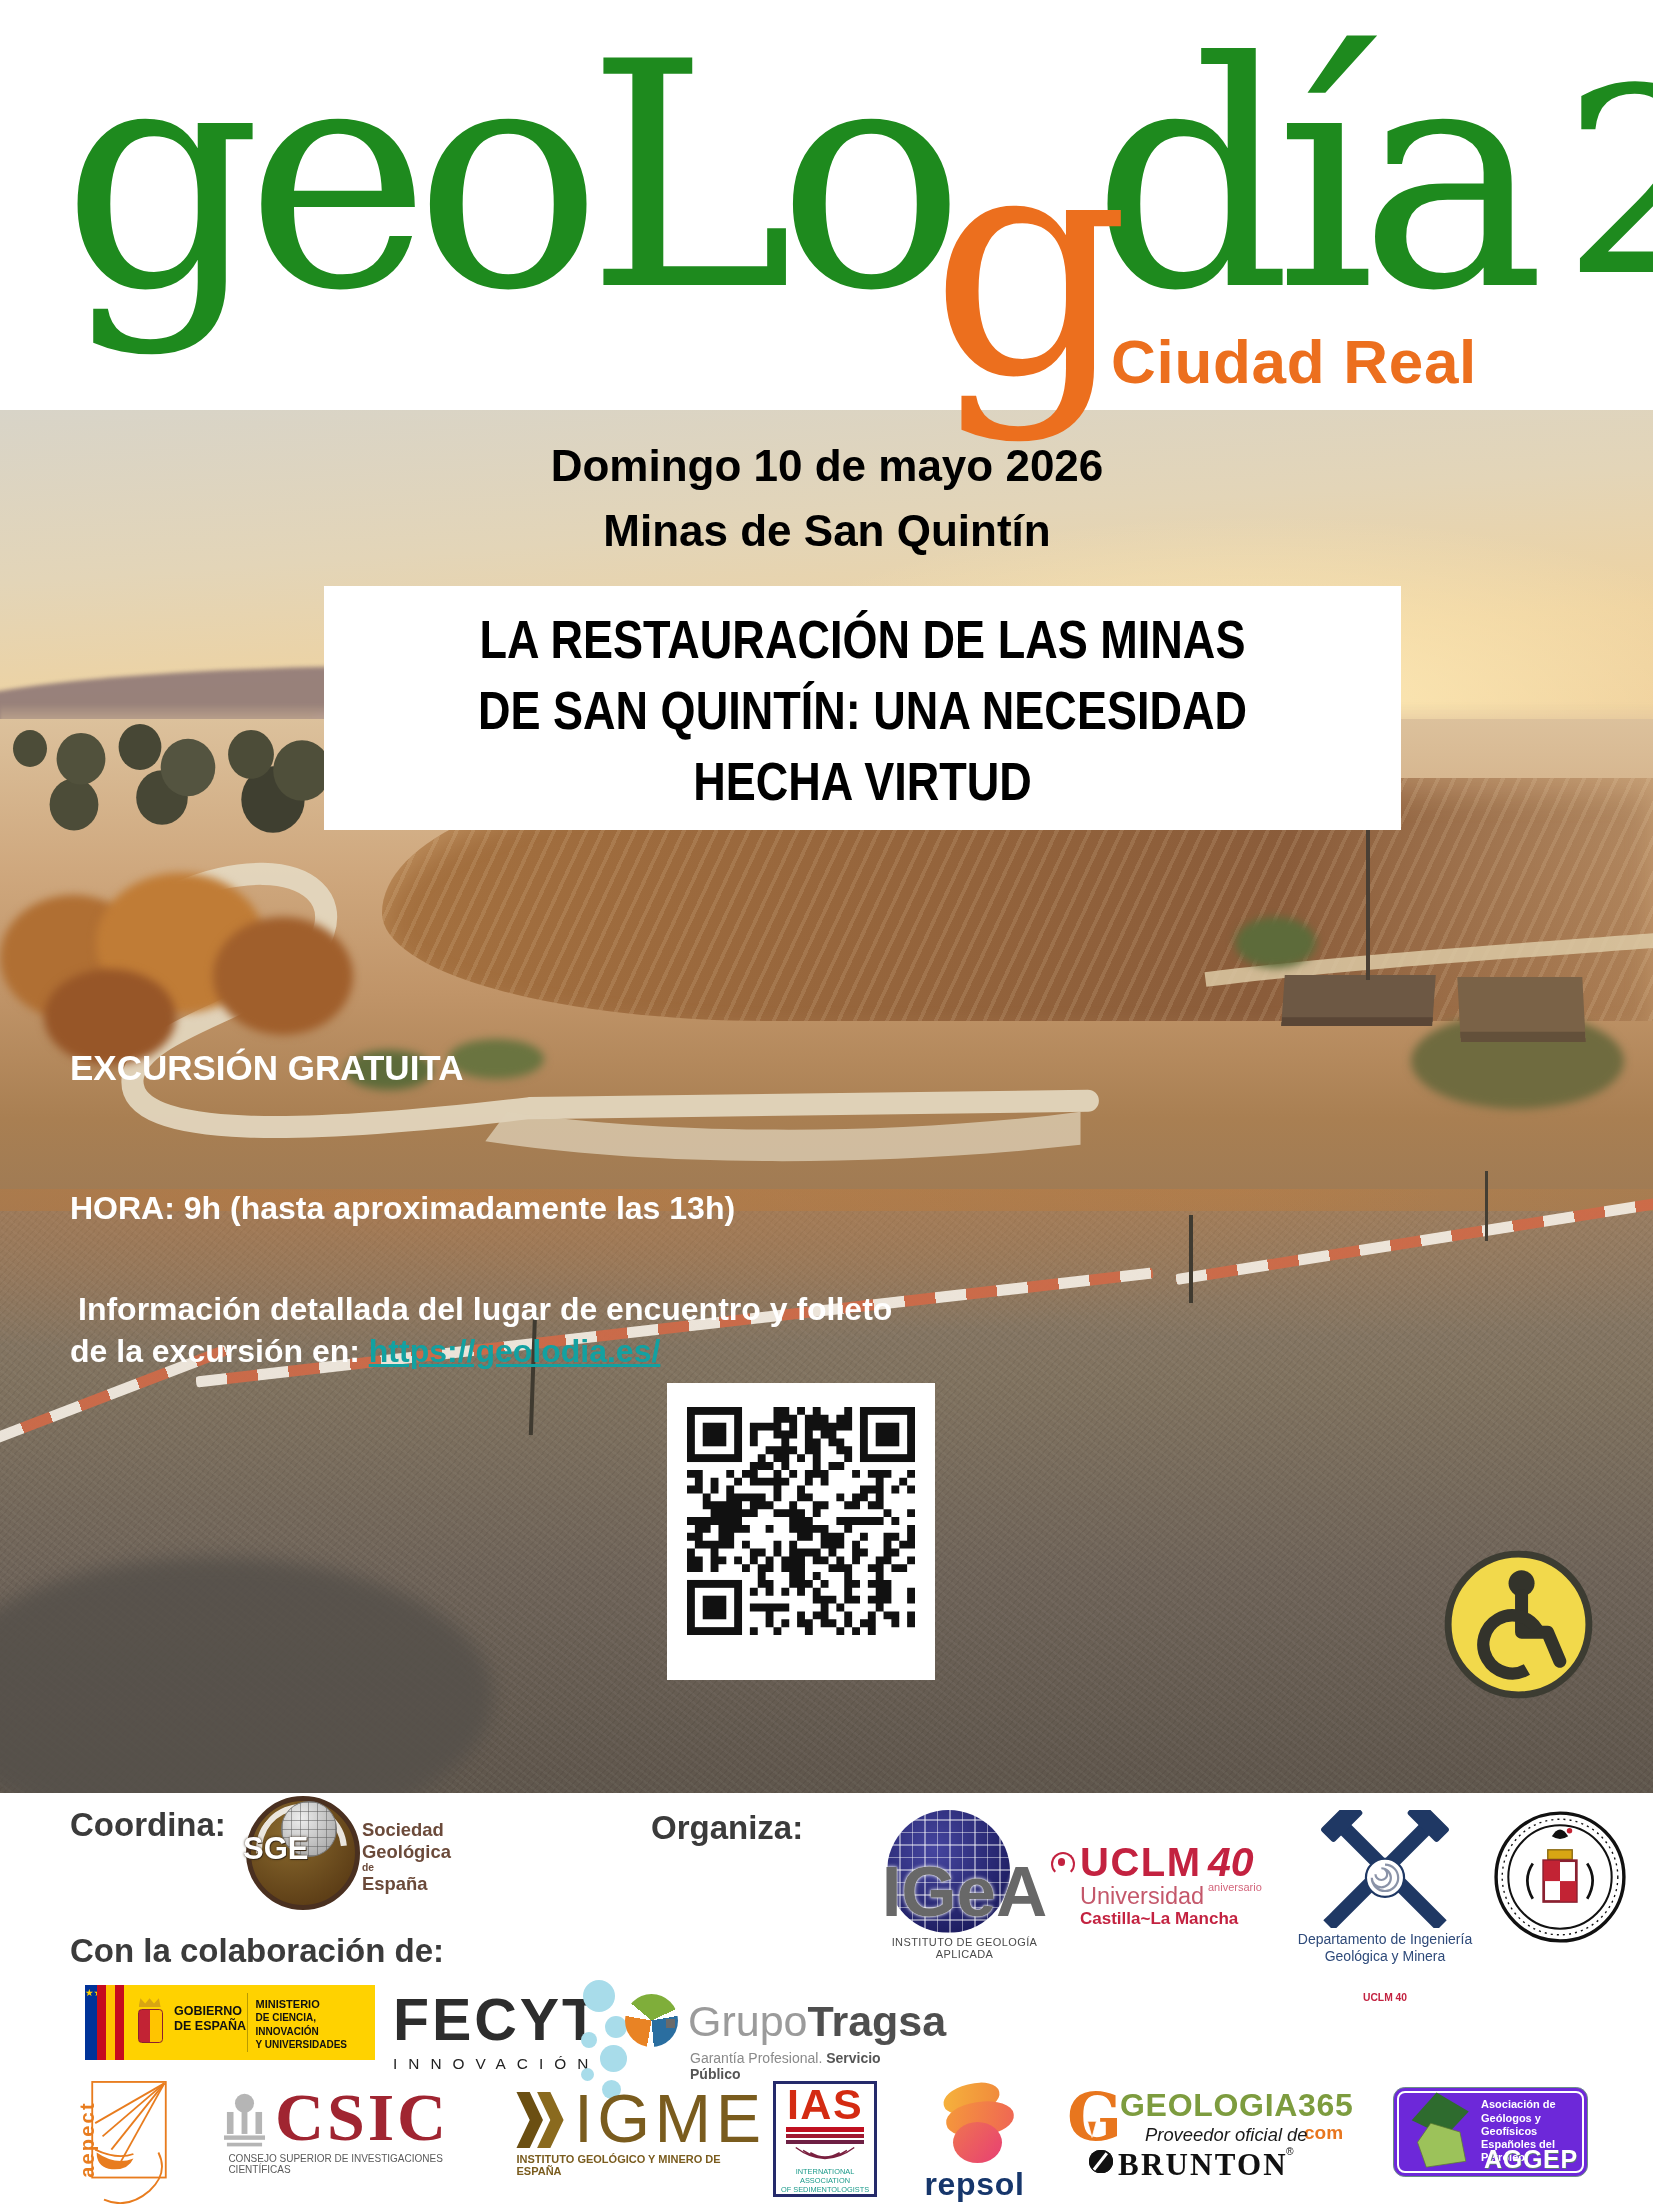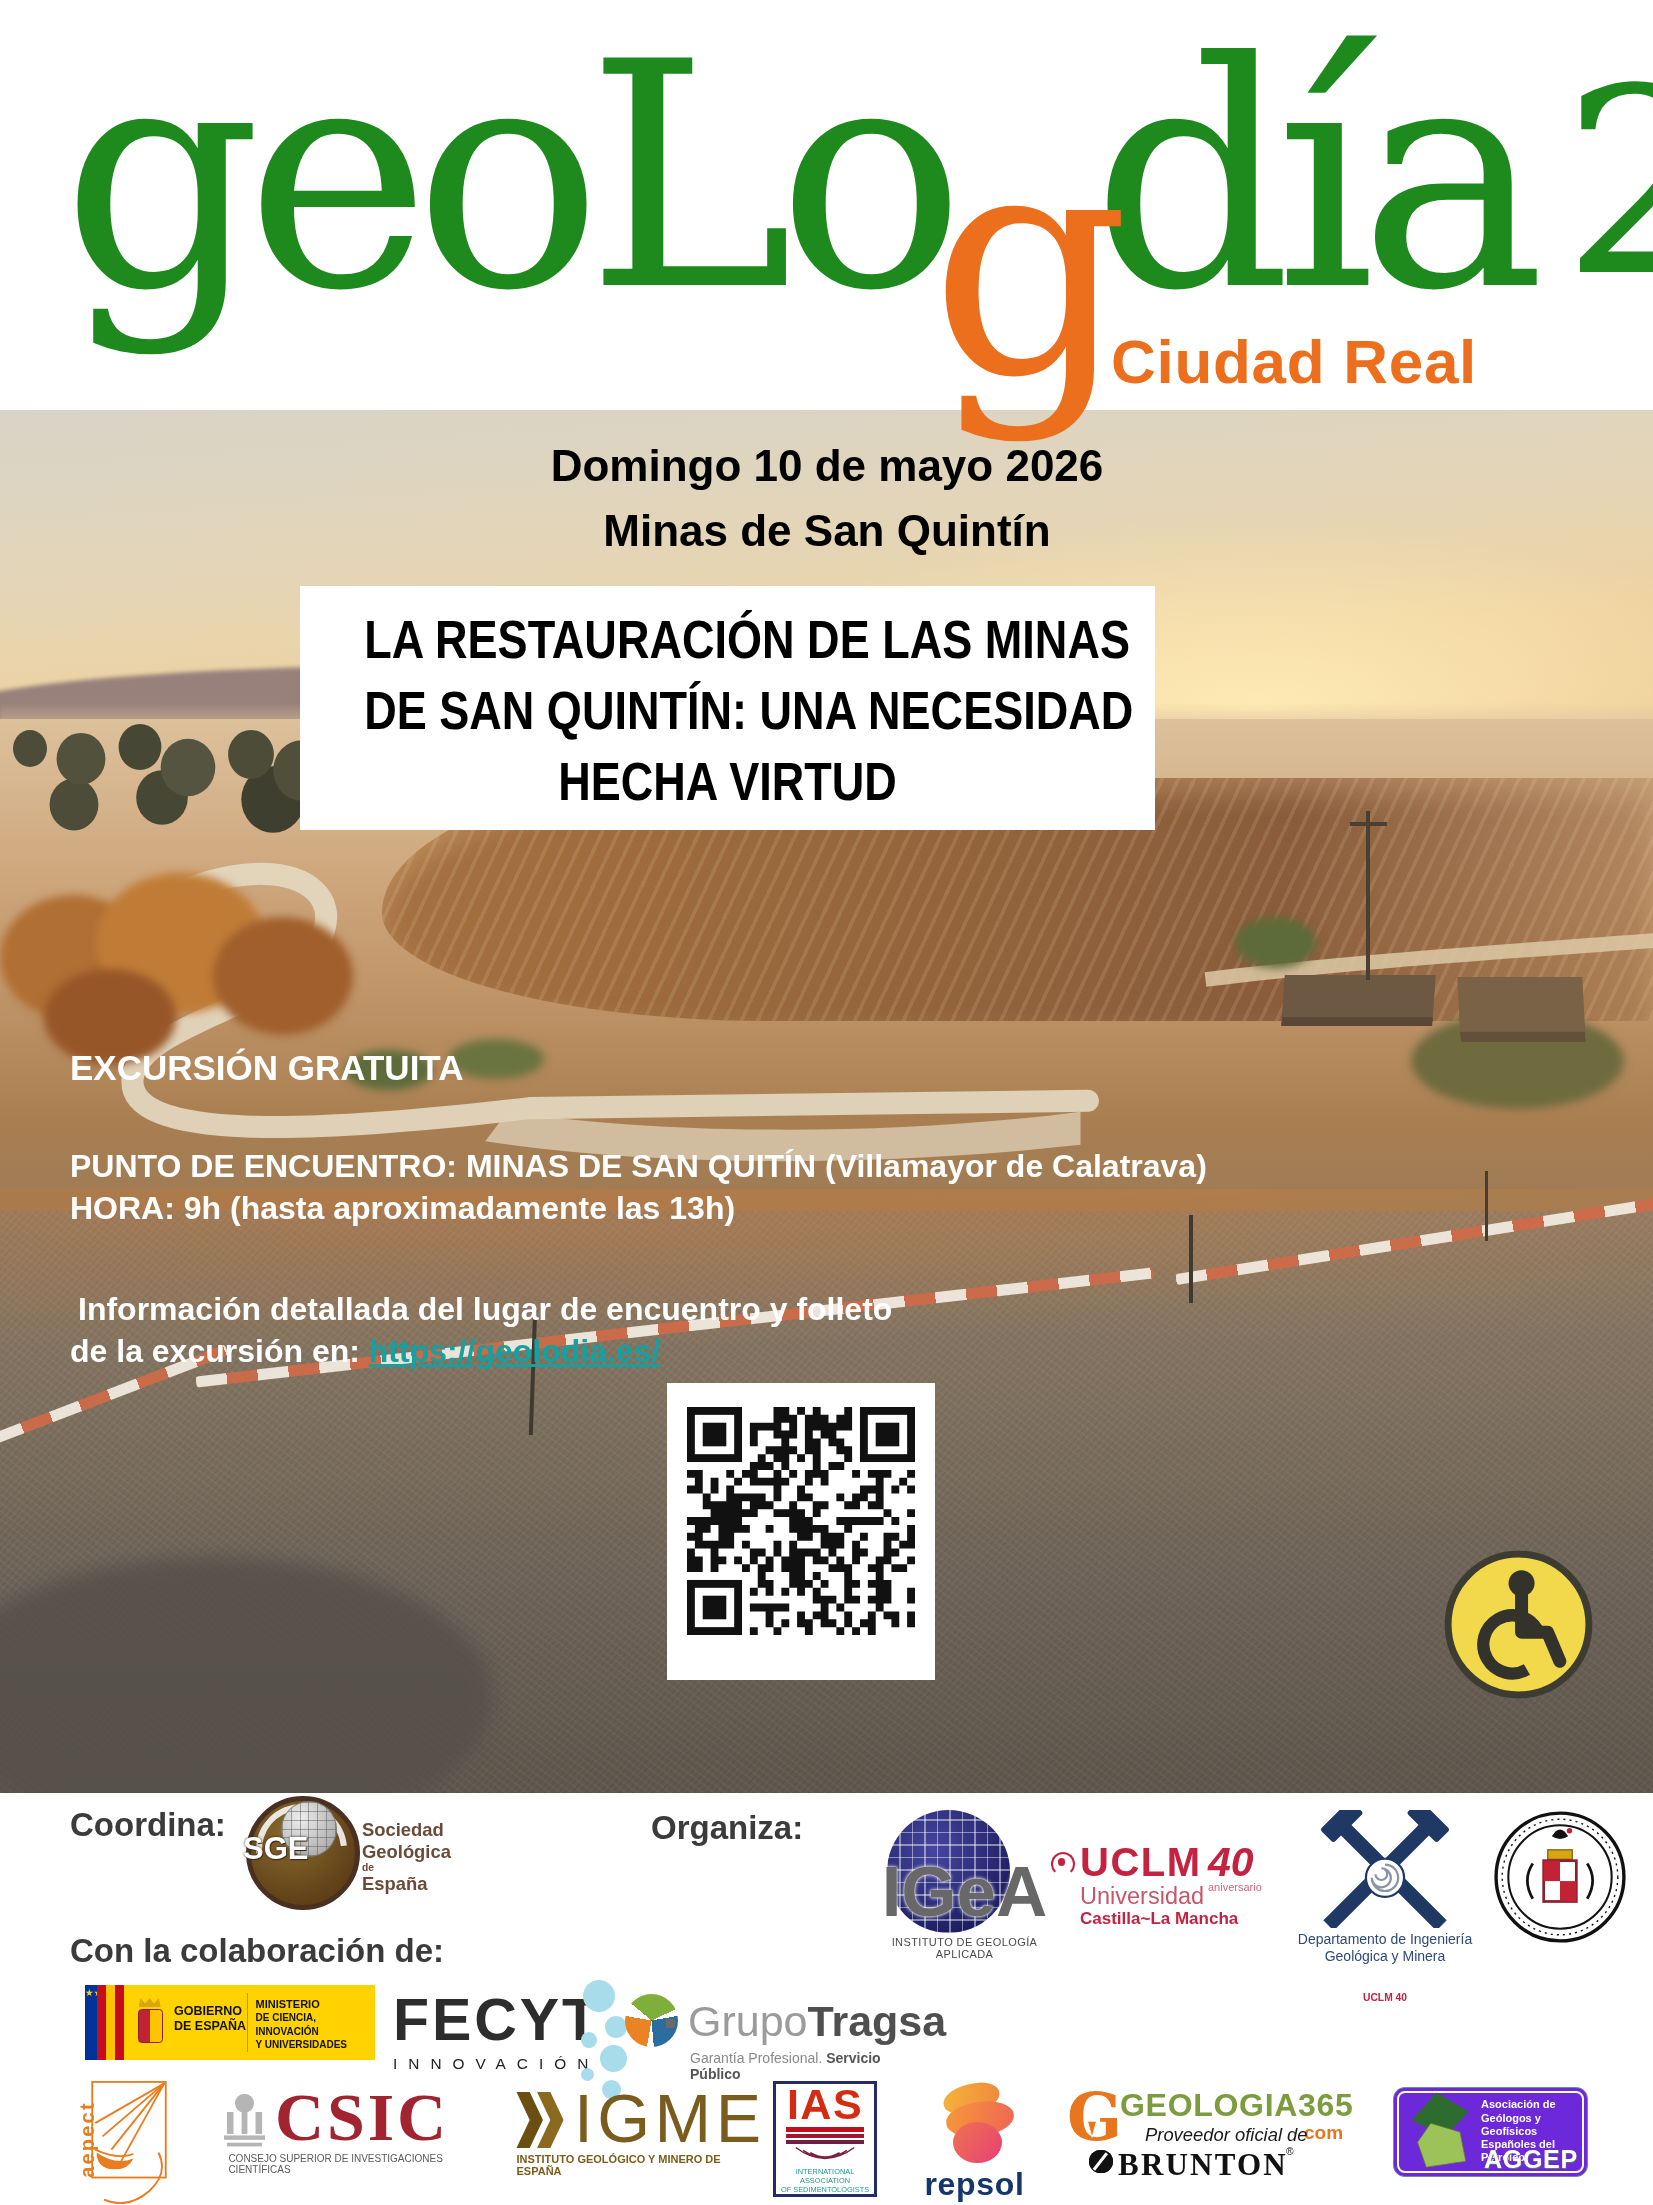--- a/index.html
+++ b/index.html
@@ -10,21 +10,21 @@
   .logo-row{position:absolute;left:62px;top:-29px;white-space:nowrap;
             font-family:"DejaVu Serif","Liberation Serif",serif;line-height:412px;}
   .logo-green{color:#1e8a1e;font-size:312px;letter-spacing:-16px;}
   .logo-g{color:#ec6f1e;font-size:312px;position:relative;top:87px;margin:0 -38px 0 -19px;z-index:2;}
   .logo-num{color:#1e8a1e;font-size:257px;margin-left:33px;position:relative;top:-13.2px;letter-spacing:-5.9px;}
   .region{position:absolute;left:1111px;top:326px;font-size:62px;font-weight:bold;color:#ec6f1e;letter-spacing:0.7px;}
   
   .photo{position:absolute;left:0;top:410px;width:1654px;height:1383px;overflow:hidden;background:#c9a87e;}
   .ph-text{position:absolute;left:70px;color:#fff;font-weight:bold;}
   .center-text{position:absolute;left:0;width:1654px;text-align:center;color:#000;font-weight:bold;}
-  .title-box{position:absolute;left:300px;top:176px;width:855px;height:244px;background:#fff;}
+  .title-box{position:absolute;left:324px;top:176px;width:1077px;height:244px;background:#fff;}
   .title-line{font-size:53px;font-weight:bold;color:#000;text-align:center;line-height:71px;
               transform:scaleX(.85);transform-origin:50% 50%;white-space:nowrap;}
   .tape{position:absolute;height:11px;background:repeating-linear-gradient(90deg,#f3ece2 0 31px,#cf6a48 31px 62px);opacity:.93;border-radius:2.9px;}
   .blob{position:absolute;border-radius:50%;filter:blur(4.4px);}
   .qr-box{position:absolute;left:667px;top:973px;width:268px;height:297px;background:#fff;}
   
   .footer-label{position:absolute;font-size:33px;font-weight:bold;color:#3b3b3b;}
   .cap{letter-spacing:0.4px;}
   .uclm-red{color:#c32240;}
   .dot{position:absolute;border-radius:50%;background:#a8dcea;}
@@ -113,21 +113,20 @@
     <div class="center-text" style="top:31px;font-size:44px;">Domingo 10 de mayo 2026</div>
     <div class="center-text" style="top:96px;font-size:44px;">Minas de San Quintín</div>
 
     <div class="title-box">
       <div class="title-line" style="margin-top:17.6px;">LA RESTAURACIÓN DE LAS MINAS</div>
       <div class="title-line">DE SAN QUINTÍN: UNA NECESIDAD</div>
       <div class="title-line">HECHA VIRTUD</div>
     </div>
 
     <div class="ph-text" style="top:638px;font-size:35px;">EXCURSIÓN GRATUITA</div>
-    <div class="ph-text" style="top:738px;font-size:32px;">PUNTO DE ENCUENTRO: MINAS DE SAN QUITÍN (Villamayor de Calatrava)</div>
     <div class="ph-text" style="top:780px;font-size:32px;">HORA: 9h (hasta aproximadamente las 13h)</div>
     <div class="ph-text" style="top:881px;font-size:32px;margin-left:8px;">Información detallada del lugar de encuentro  y folleto</div>
     <div class="ph-text" style="top:923px;font-size:32px;">
       <span>de la excursión en: </span><a href="#" style="color:#13a1a1;text-decoration:underline;">https://geolodia.es/</a>
     </div>
 
     <div class="qr-box">
       <svg id="qr-svg" width="228" height="228" viewBox="0 0 310 310" style="position:absolute;left:20px;top:23.5px;">
           <path d="M117.6 0.0h10.7v10.7h-10.7zM128.3 0.0h10.7v10.7h-10.7zM149.7 0.0h10.7v10.7h-10.7zM171.0 0.0h10.7v10.7h-10.7zM213.8 0.0h10.7v10.7h-10.7zM117.6 10.7h10.7v10.7h-10.7zM128.3 10.7h10.7v10.7h-10.7zM139.0 10.7h10.7v10.7h-10.7zM160.3 10.7h10.7v10.7h-10.7zM171.0 10.7h10.7v10.7h-10.7zM181.7 10.7h10.7v10.7h-10.7zM203.1 10.7h10.7v10.7h-10.7zM213.8 10.7h10.7v10.7h-10.7zM85.5 21.4h10.7v10.7h-10.7zM96.2 21.4h10.7v10.7h-10.7zM106.9 21.4h10.7v10.7h-10.7zM117.6 21.4h10.7v10.7h-10.7zM139.0 21.4h10.7v10.7h-10.7zM160.3 21.4h10.7v10.7h-10.7zM171.0 21.4h10.7v10.7h-10.7zM181.7 21.4h10.7v10.7h-10.7zM192.4 21.4h10.7v10.7h-10.7zM203.1 21.4h10.7v10.7h-10.7zM213.8 21.4h10.7v10.7h-10.7zM85.5 32.1h10.7v10.7h-10.7zM117.6 32.1h10.7v10.7h-10.7zM128.3 32.1h10.7v10.7h-10.7zM139.0 32.1h10.7v10.7h-10.7zM160.3 32.1h10.7v10.7h-10.7zM181.7 32.1h10.7v10.7h-10.7zM192.4 32.1h10.7v10.7h-10.7zM85.5 42.8h10.7v10.7h-10.7zM128.3 42.8h10.7v10.7h-10.7zM160.3 42.8h10.7v10.7h-10.7zM171.0 42.8h10.7v10.7h-10.7zM192.4 42.8h10.7v10.7h-10.7zM203.1 42.8h10.7v10.7h-10.7zM106.9 53.4h10.7v10.7h-10.7zM117.6 53.4h10.7v10.7h-10.7zM128.3 53.4h10.7v10.7h-10.7zM139.0 53.4h10.7v10.7h-10.7zM160.3 53.4h10.7v10.7h-10.7zM171.0 53.4h10.7v10.7h-10.7zM203.1 53.4h10.7v10.7h-10.7zM213.8 53.4h10.7v10.7h-10.7zM96.2 64.1h10.7v10.7h-10.7zM117.6 64.1h10.7v10.7h-10.7zM128.3 64.1h10.7v10.7h-10.7zM149.7 64.1h10.7v10.7h-10.7zM171.0 64.1h10.7v10.7h-10.7zM213.8 64.1h10.7v10.7h-10.7zM85.5 74.8h10.7v10.7h-10.7zM96.2 74.8h10.7v10.7h-10.7zM106.9 74.8h10.7v10.7h-10.7zM128.3 74.8h10.7v10.7h-10.7zM171.0 74.8h10.7v10.7h-10.7zM192.4 74.8h10.7v10.7h-10.7zM203.1 74.8h10.7v10.7h-10.7zM0.0 85.5h10.7v10.7h-10.7zM10.7 85.5h10.7v10.7h-10.7zM53.4 85.5h10.7v10.7h-10.7zM74.8 85.5h10.7v10.7h-10.7zM85.5 85.5h10.7v10.7h-10.7zM117.6 85.5h10.7v10.7h-10.7zM139.0 85.5h10.7v10.7h-10.7zM160.3 85.5h10.7v10.7h-10.7zM171.0 85.5h10.7v10.7h-10.7zM181.7 85.5h10.7v10.7h-10.7zM224.5 85.5h10.7v10.7h-10.7zM245.9 85.5h10.7v10.7h-10.7zM256.6 85.5h10.7v10.7h-10.7zM267.2 85.5h10.7v10.7h-10.7zM299.3 85.5h10.7v10.7h-10.7zM10.7 96.2h10.7v10.7h-10.7zM32.1 96.2h10.7v10.7h-10.7zM64.1 96.2h10.7v10.7h-10.7zM85.5 96.2h10.7v10.7h-10.7zM96.2 96.2h10.7v10.7h-10.7zM106.9 96.2h10.7v10.7h-10.7zM117.6 96.2h10.7v10.7h-10.7zM128.3 96.2h10.7v10.7h-10.7zM160.3 96.2h10.7v10.7h-10.7zM181.7 96.2h10.7v10.7h-10.7zM256.6 96.2h10.7v10.7h-10.7zM288.6 96.2h10.7v10.7h-10.7zM0.0 106.9h10.7v10.7h-10.7zM10.7 106.9h10.7v10.7h-10.7zM32.1 106.9h10.7v10.7h-10.7zM53.4 106.9h10.7v10.7h-10.7zM117.6 106.9h10.7v10.7h-10.7zM149.7 106.9h10.7v10.7h-10.7zM235.2 106.9h10.7v10.7h-10.7zM245.9 106.9h10.7v10.7h-10.7zM256.6 106.9h10.7v10.7h-10.7zM277.9 106.9h10.7v10.7h-10.7zM299.3 106.9h10.7v10.7h-10.7zM21.4 117.6h10.7v10.7h-10.7zM53.4 117.6h10.7v10.7h-10.7zM64.1 117.6h10.7v10.7h-10.7zM74.8 117.6h10.7v10.7h-10.7zM85.5 117.6h10.7v10.7h-10.7zM96.2 117.6h10.7v10.7h-10.7zM117.6 117.6h10.7v10.7h-10.7zM149.7 117.6h10.7v10.7h-10.7zM160.3 117.6h10.7v10.7h-10.7zM203.1 117.6h10.7v10.7h-10.7zM224.5 117.6h10.7v10.7h-10.7zM235.2 117.6h10.7v10.7h-10.7zM256.6 117.6h10.7v10.7h-10.7zM21.4 128.3h10.7v10.7h-10.7zM32.1 128.3h10.7v10.7h-10.7zM42.8 128.3h10.7v10.7h-10.7zM53.4 128.3h10.7v10.7h-10.7zM64.1 128.3h10.7v10.7h-10.7zM85.5 128.3h10.7v10.7h-10.7zM96.2 128.3h10.7v10.7h-10.7zM106.9 128.3h10.7v10.7h-10.7zM139.0 128.3h10.7v10.7h-10.7zM171.0 128.3h10.7v10.7h-10.7zM181.7 128.3h10.7v10.7h-10.7zM213.8 128.3h10.7v10.7h-10.7zM224.5 128.3h10.7v10.7h-10.7zM245.9 128.3h10.7v10.7h-10.7zM256.6 128.3h10.7v10.7h-10.7zM32.1 139.0h10.7v10.7h-10.7zM42.8 139.0h10.7v10.7h-10.7zM53.4 139.0h10.7v10.7h-10.7zM64.1 139.0h10.7v10.7h-10.7zM74.8 139.0h10.7v10.7h-10.7zM85.5 139.0h10.7v10.7h-10.7zM117.6 139.0h10.7v10.7h-10.7zM128.3 139.0h10.7v10.7h-10.7zM139.0 139.0h10.7v10.7h-10.7zM149.7 139.0h10.7v10.7h-10.7zM171.0 139.0h10.7v10.7h-10.7zM267.2 139.0h10.7v10.7h-10.7zM299.3 139.0h10.7v10.7h-10.7zM0.0 149.7h10.7v10.7h-10.7zM10.7 149.7h10.7v10.7h-10.7zM21.4 149.7h10.7v10.7h-10.7zM32.1 149.7h10.7v10.7h-10.7zM42.8 149.7h10.7v10.7h-10.7zM53.4 149.7h10.7v10.7h-10.7zM64.1 149.7h10.7v10.7h-10.7zM139.0 149.7h10.7v10.7h-10.7zM149.7 149.7h10.7v10.7h-10.7zM160.3 149.7h10.7v10.7h-10.7zM203.1 149.7h10.7v10.7h-10.7zM213.8 149.7h10.7v10.7h-10.7zM224.5 149.7h10.7v10.7h-10.7zM235.2 149.7h10.7v10.7h-10.7zM245.9 149.7h10.7v10.7h-10.7zM256.6 149.7h10.7v10.7h-10.7zM277.9 149.7h10.7v10.7h-10.7zM10.7 160.3h10.7v10.7h-10.7zM21.4 160.3h10.7v10.7h-10.7zM42.8 160.3h10.7v10.7h-10.7zM53.4 160.3h10.7v10.7h-10.7zM64.1 160.3h10.7v10.7h-10.7zM74.8 160.3h10.7v10.7h-10.7zM106.9 160.3h10.7v10.7h-10.7zM139.0 160.3h10.7v10.7h-10.7zM149.7 160.3h10.7v10.7h-10.7zM160.3 160.3h10.7v10.7h-10.7zM171.0 160.3h10.7v10.7h-10.7zM181.7 160.3h10.7v10.7h-10.7zM213.8 160.3h10.7v10.7h-10.7zM299.3 160.3h10.7v10.7h-10.7zM0.0 171.0h10.7v10.7h-10.7zM10.7 171.0h10.7v10.7h-10.7zM42.8 171.0h10.7v10.7h-10.7zM53.4 171.0h10.7v10.7h-10.7zM149.7 171.0h10.7v10.7h-10.7zM160.3 171.0h10.7v10.7h-10.7zM181.7 171.0h10.7v10.7h-10.7zM192.4 171.0h10.7v10.7h-10.7zM203.1 171.0h10.7v10.7h-10.7zM235.2 171.0h10.7v10.7h-10.7zM267.2 171.0h10.7v10.7h-10.7zM277.9 171.0h10.7v10.7h-10.7zM299.3 171.0h10.7v10.7h-10.7zM10.7 181.7h10.7v10.7h-10.7zM21.4 181.7h10.7v10.7h-10.7zM32.1 181.7h10.7v10.7h-10.7zM42.8 181.7h10.7v10.7h-10.7zM53.4 181.7h10.7v10.7h-10.7zM74.8 181.7h10.7v10.7h-10.7zM117.6 181.7h10.7v10.7h-10.7zM139.0 181.7h10.7v10.7h-10.7zM181.7 181.7h10.7v10.7h-10.7zM192.4 181.7h10.7v10.7h-10.7zM203.1 181.7h10.7v10.7h-10.7zM224.5 181.7h10.7v10.7h-10.7zM267.2 181.7h10.7v10.7h-10.7zM288.6 181.7h10.7v10.7h-10.7zM299.3 181.7h10.7v10.7h-10.7zM0.0 192.4h10.7v10.7h-10.7zM32.1 192.4h10.7v10.7h-10.7zM85.5 192.4h10.7v10.7h-10.7zM96.2 192.4h10.7v10.7h-10.7zM117.6 192.4h10.7v10.7h-10.7zM139.0 192.4h10.7v10.7h-10.7zM149.7 192.4h10.7v10.7h-10.7zM160.3 192.4h10.7v10.7h-10.7zM171.0 192.4h10.7v10.7h-10.7zM192.4 192.4h10.7v10.7h-10.7zM224.5 192.4h10.7v10.7h-10.7zM235.2 192.4h10.7v10.7h-10.7zM267.2 192.4h10.7v10.7h-10.7zM277.9 192.4h10.7v10.7h-10.7zM0.0 203.1h10.7v10.7h-10.7zM10.7 203.1h10.7v10.7h-10.7zM32.1 203.1h10.7v10.7h-10.7zM42.8 203.1h10.7v10.7h-10.7zM64.1 203.1h10.7v10.7h-10.7zM85.5 203.1h10.7v10.7h-10.7zM106.9 203.1h10.7v10.7h-10.7zM128.3 203.1h10.7v10.7h-10.7zM139.0 203.1h10.7v10.7h-10.7zM149.7 203.1h10.7v10.7h-10.7zM171.0 203.1h10.7v10.7h-10.7zM181.7 203.1h10.7v10.7h-10.7zM203.1 203.1h10.7v10.7h-10.7zM224.5 203.1h10.7v10.7h-10.7zM256.6 203.1h10.7v10.7h-10.7zM267.2 203.1h10.7v10.7h-10.7zM299.3 203.1h10.7v10.7h-10.7zM0.0 213.8h10.7v10.7h-10.7zM10.7 213.8h10.7v10.7h-10.7zM32.1 213.8h10.7v10.7h-10.7zM74.8 213.8h10.7v10.7h-10.7zM96.2 213.8h10.7v10.7h-10.7zM106.9 213.8h10.7v10.7h-10.7zM128.3 213.8h10.7v10.7h-10.7zM139.0 213.8h10.7v10.7h-10.7zM149.7 213.8h10.7v10.7h-10.7zM192.4 213.8h10.7v10.7h-10.7zM203.1 213.8h10.7v10.7h-10.7zM213.8 213.8h10.7v10.7h-10.7zM245.9 213.8h10.7v10.7h-10.7zM256.6 213.8h10.7v10.7h-10.7zM277.9 213.8h10.7v10.7h-10.7zM288.6 213.8h10.7v10.7h-10.7zM96.2 224.5h10.7v10.7h-10.7zM139.0 224.5h10.7v10.7h-10.7zM149.7 224.5h10.7v10.7h-10.7zM171.0 224.5h10.7v10.7h-10.7zM213.8 224.5h10.7v10.7h-10.7zM256.6 224.5h10.7v10.7h-10.7zM96.2 235.2h10.7v10.7h-10.7zM106.9 235.2h10.7v10.7h-10.7zM139.0 235.2h10.7v10.7h-10.7zM149.7 235.2h10.7v10.7h-10.7zM160.3 235.2h10.7v10.7h-10.7zM181.7 235.2h10.7v10.7h-10.7zM213.8 235.2h10.7v10.7h-10.7zM224.5 235.2h10.7v10.7h-10.7zM245.9 235.2h10.7v10.7h-10.7zM256.6 235.2h10.7v10.7h-10.7zM267.2 235.2h10.7v10.7h-10.7zM85.5 245.9h10.7v10.7h-10.7zM106.9 245.9h10.7v10.7h-10.7zM128.3 245.9h10.7v10.7h-10.7zM149.7 245.9h10.7v10.7h-10.7zM171.0 245.9h10.7v10.7h-10.7zM213.8 245.9h10.7v10.7h-10.7zM256.6 245.9h10.7v10.7h-10.7zM267.2 245.9h10.7v10.7h-10.7zM299.3 245.9h10.7v10.7h-10.7zM171.0 256.6h10.7v10.7h-10.7zM181.7 256.6h10.7v10.7h-10.7zM192.4 256.6h10.7v10.7h-10.7zM213.8 256.6h10.7v10.7h-10.7zM224.5 256.6h10.7v10.7h-10.7zM245.9 256.6h10.7v10.7h-10.7zM256.6 256.6h10.7v10.7h-10.7zM267.2 256.6h10.7v10.7h-10.7zM299.3 256.6h10.7v10.7h-10.7zM85.5 267.2h10.7v10.7h-10.7zM96.2 267.2h10.7v10.7h-10.7zM106.9 267.2h10.7v10.7h-10.7zM117.6 267.2h10.7v10.7h-10.7zM128.3 267.2h10.7v10.7h-10.7zM181.7 267.2h10.7v10.7h-10.7zM203.1 267.2h10.7v10.7h-10.7zM256.6 267.2h10.7v10.7h-10.7zM106.9 277.9h10.7v10.7h-10.7zM149.7 277.9h10.7v10.7h-10.7zM171.0 277.9h10.7v10.7h-10.7zM181.7 277.9h10.7v10.7h-10.7zM213.8 277.9h10.7v10.7h-10.7zM245.9 277.9h10.7v10.7h-10.7zM267.2 277.9h10.7v10.7h-10.7zM277.9 277.9h10.7v10.7h-10.7zM299.3 277.9h10.7v10.7h-10.7zM106.9 288.6h10.7v10.7h-10.7zM128.3 288.6h10.7v10.7h-10.7zM149.7 288.6h10.7v10.7h-10.7zM160.3 288.6h10.7v10.7h-10.7zM181.7 288.6h10.7v10.7h-10.7zM192.4 288.6h10.7v10.7h-10.7zM213.8 288.6h10.7v10.7h-10.7zM235.2 288.6h10.7v10.7h-10.7zM245.9 288.6h10.7v10.7h-10.7zM277.9 288.6h10.7v10.7h-10.7zM299.3 288.6h10.7v10.7h-10.7zM85.5 299.3h10.7v10.7h-10.7zM117.6 299.3h10.7v10.7h-10.7zM160.3 299.3h10.7v10.7h-10.7zM203.1 299.3h10.7v10.7h-10.7zM224.5 299.3h10.7v10.7h-10.7zM245.9 299.3h10.7v10.7h-10.7z" fill="#111"></path>
           <rect x="0" y="0" width="74.82758620689656" height="74.82758620689656" fill="#111"></rect>

